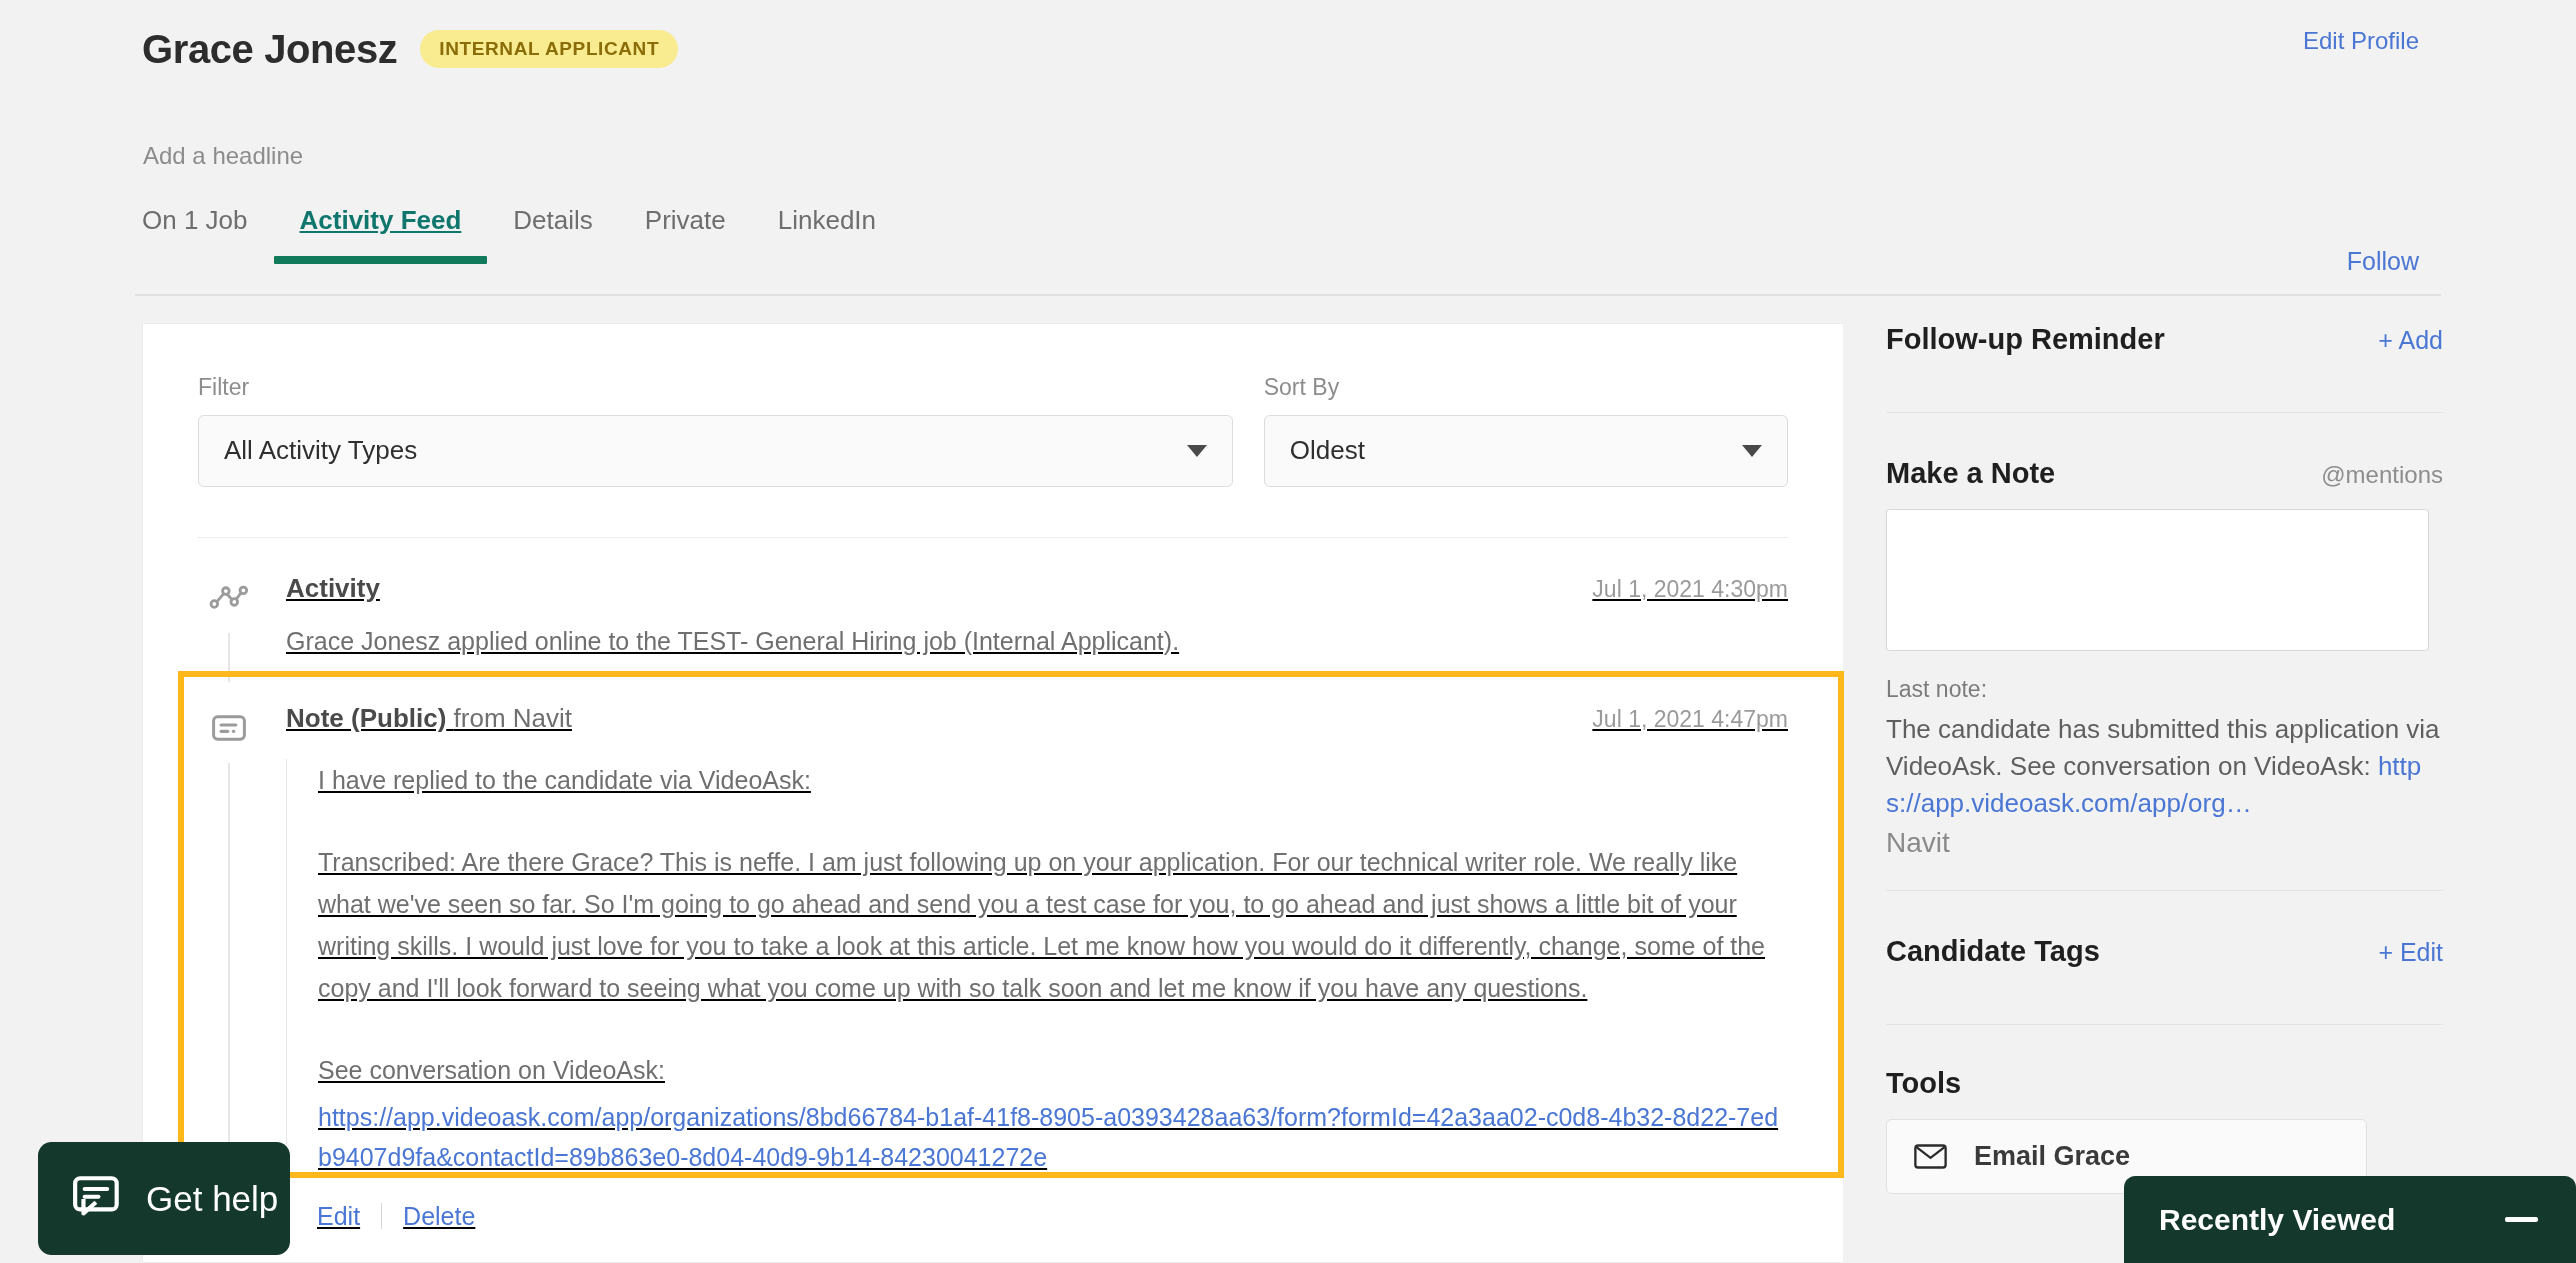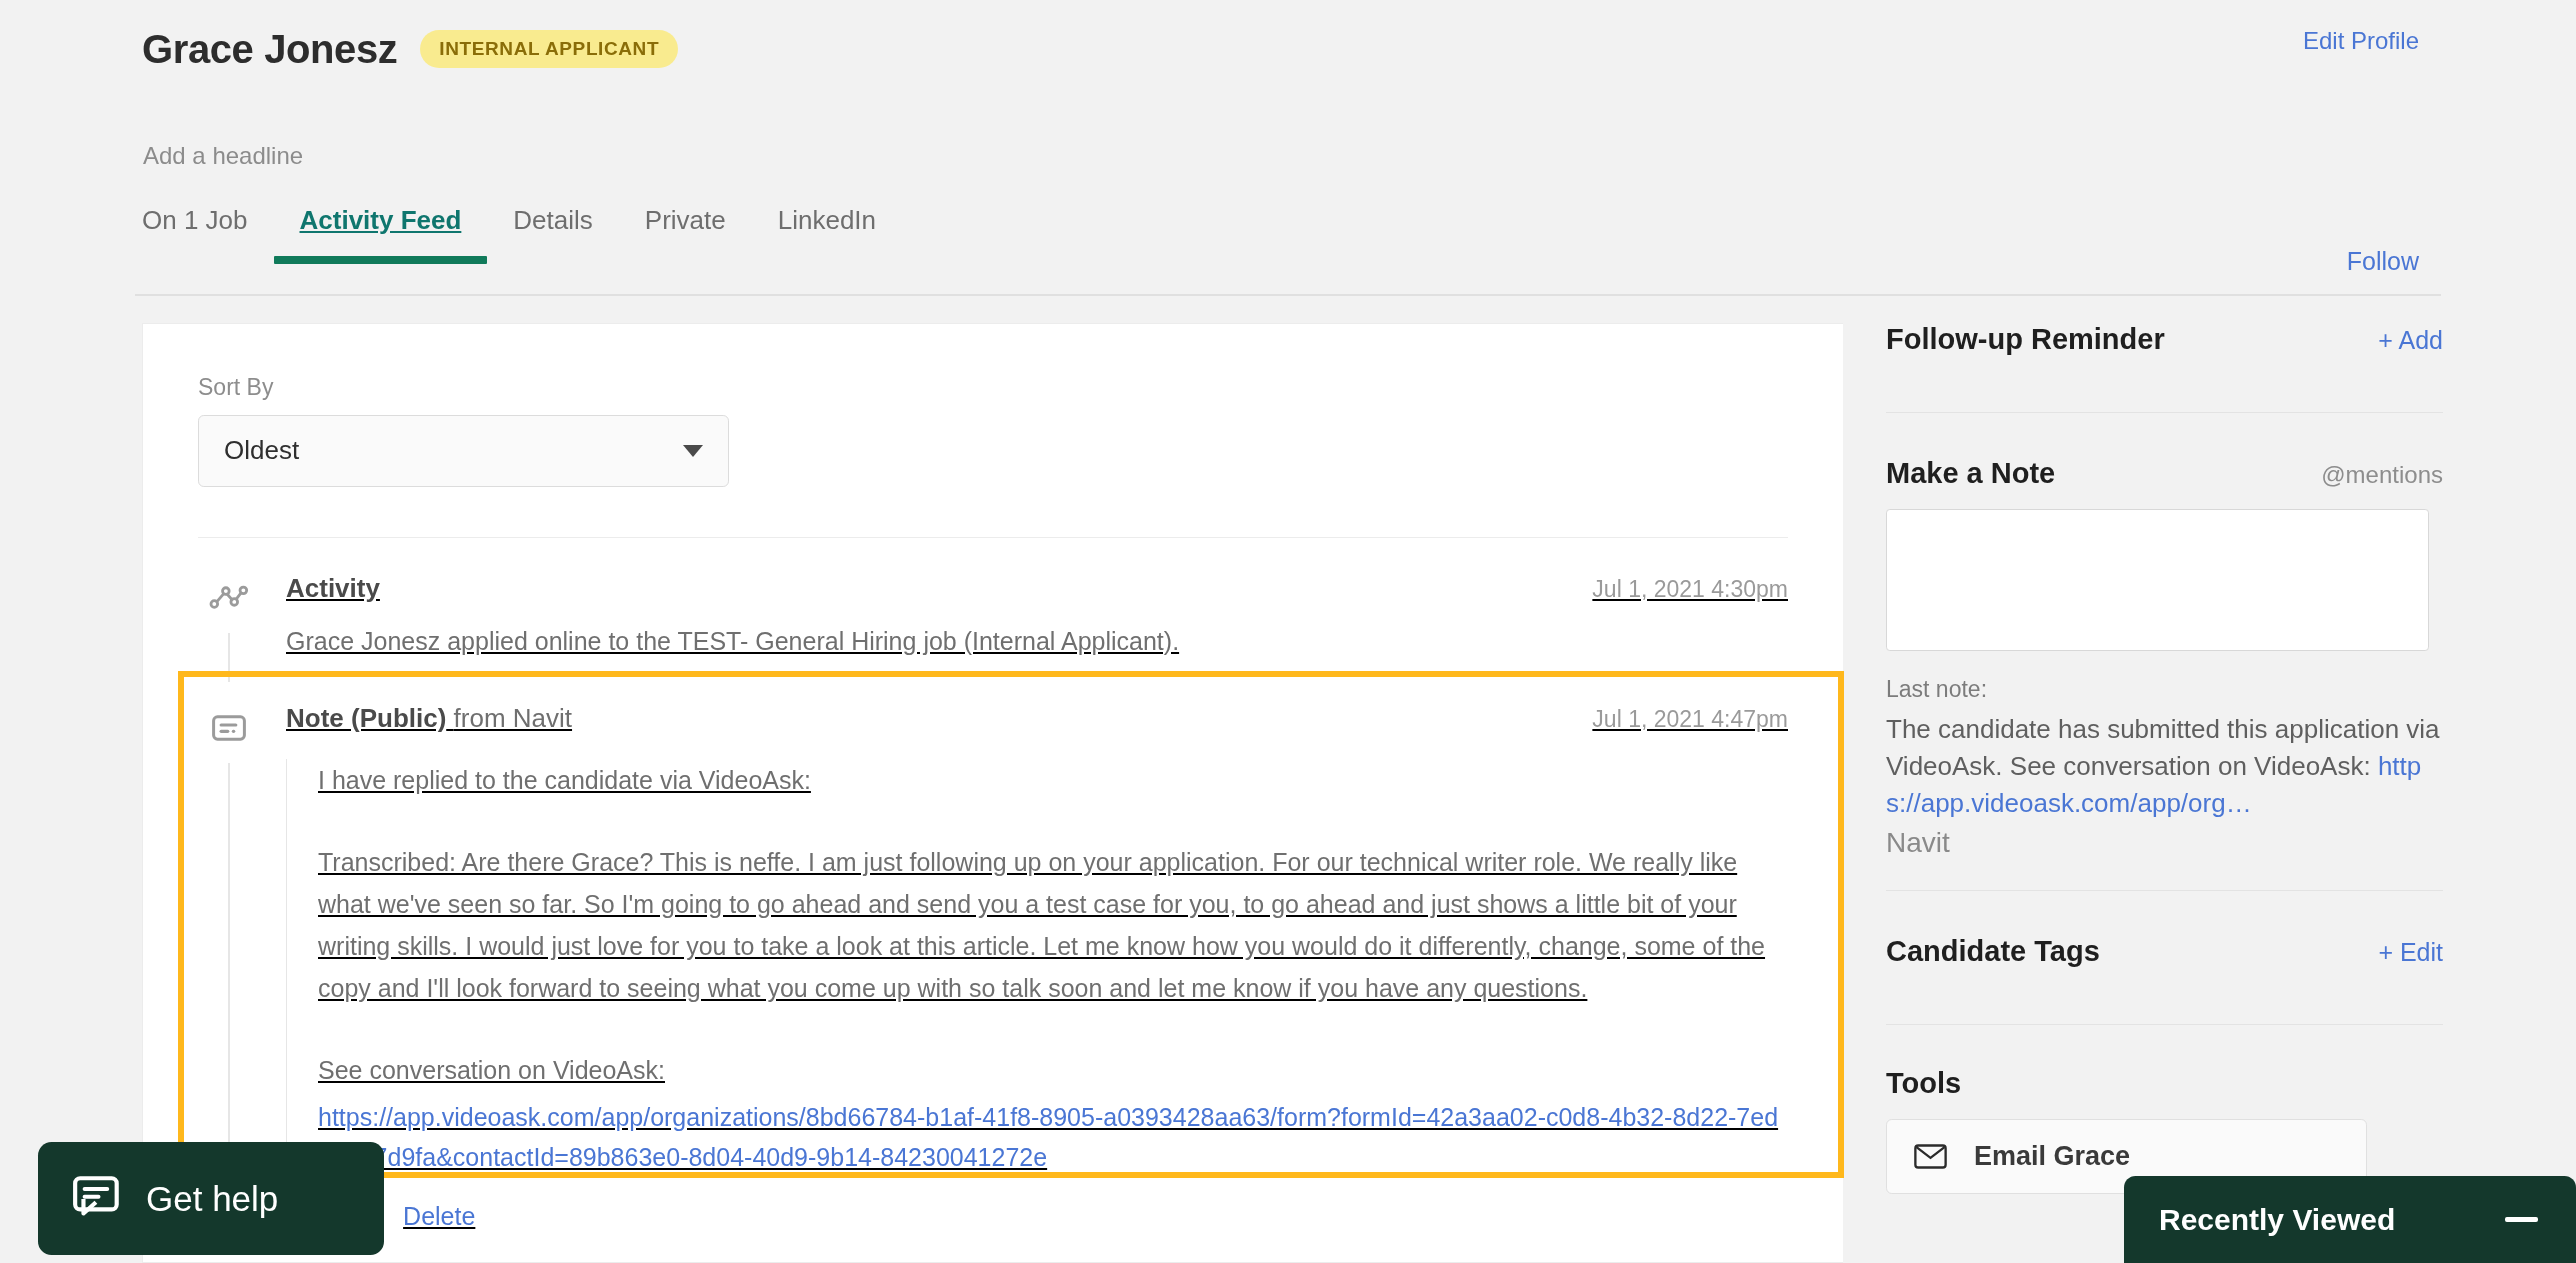--- a/index.html
+++ b/index.html
@@ -139,21 +139,21 @@
 
   .tool-btn {
     margin-top: 19px; width: 481px; height: 75px; background: #fafafa;
     border: 1px solid #e0e0e0; border-radius: 5.8px; display: flex; align-items: center;
     padding-left: 27px; gap: 27px; cursor: pointer;
   }
   .tool-label { font-size: 27px; font-weight: bold; color: #3a3a3a; white-space: nowrap; }
 
   
   .get-help {
-    position: absolute; left: 38px; bottom: 7.7px; width: 346px; height: 113px;
+    position: absolute; left: 38px; bottom: 7.7px; width: 252px; height: 113px;
     background: #14382c; border-radius: 13.5px; display: flex; align-items: center;
     gap: 21px; padding-left: 33px; cursor: pointer; z-index: 60;
   }
   .get-help-label { color: #ffffff; font-size: 35px; }
 
   
   .recently-viewed {
     position: absolute; right: 0; bottom: 0; width: 452px; height: 87px;
     background: #14382c; border-radius: 11.5px 11.5px 0 0; display: flex; align-items: center;
     justify-content: space-between; padding: 0 38px 0 35px; z-index: 60; cursor: pointer;
@@ -188,20 +188,27 @@
       <div class="tab">Private</div>
       <div class="tab">LinkedIn</div>
     </div>
     <a class="follow-link" href="#">Follow</a>
   </div>
 
   <div class="main-card">
     <div class="card-inner">
 
       <div class="selects">
+        <div class="sel-group filter">
+          <div class="sel-label">Filter</div>
+          <div class="select-box">
+            <span class="select-value">All Activity Types</span>
+            <span class="caret"></span>
+          </div>
+        </div>
         <div class="sel-group sort">
           <div class="sel-label">Sort By</div>
           <div class="select-box">
             <span class="select-value">Oldest</span>
             <span class="caret"></span>
           </div>
         </div>
       </div>
 
       <div class="divider-h"></div>

